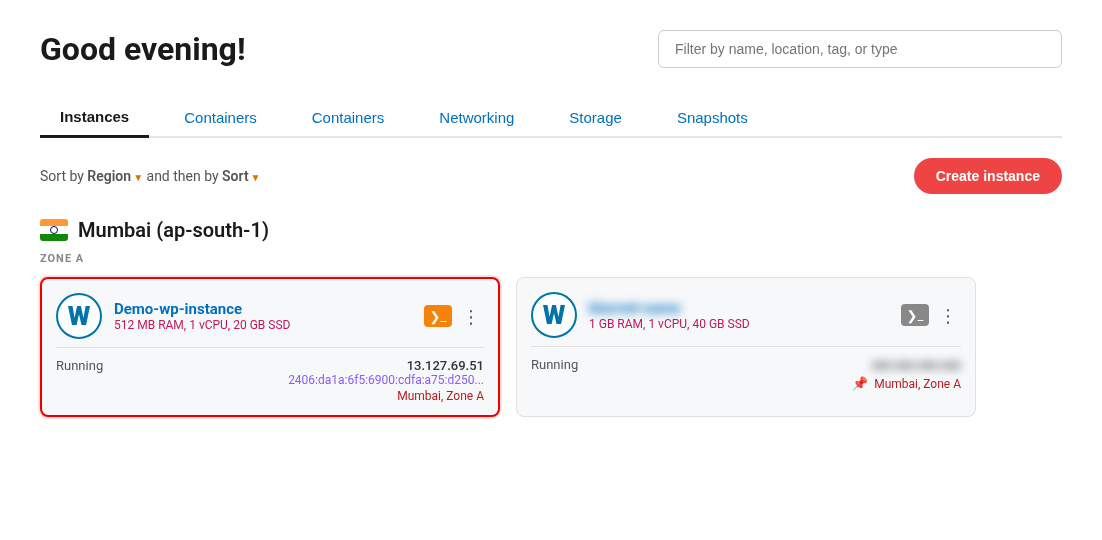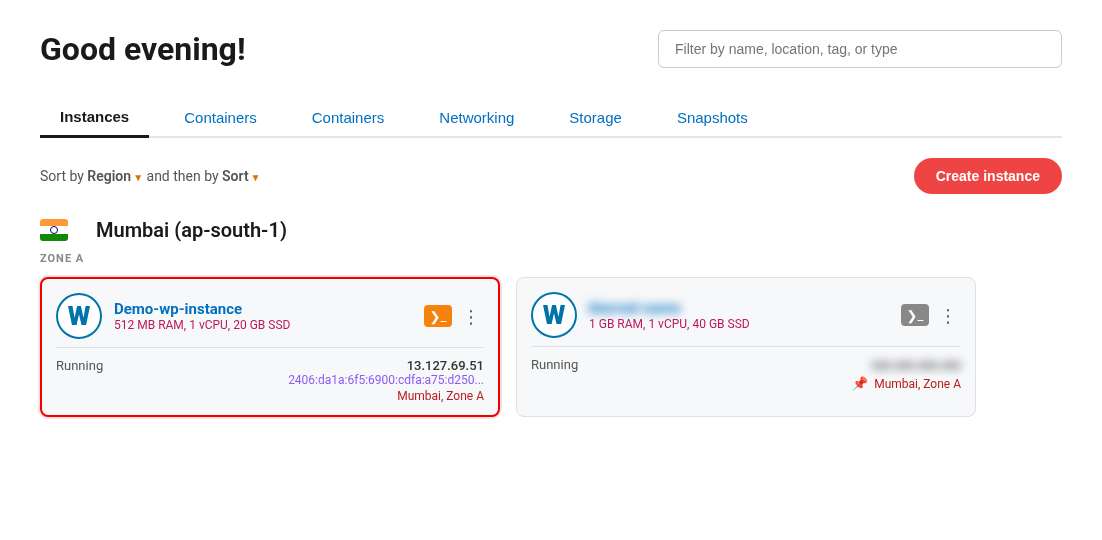--- a/index.html
+++ b/index.html
@@ -90,21 +90,21 @@
       padding: 10px 22px;
       font-size: 14px;
       font-weight: 600;
       cursor: pointer;
     }
 
     
     .region-header {
       display: flex;
       align-items: center;
-      gap: 28px;
+      gap: 10px;
       margin-bottom: 10px;
     }
     .region-flag {
       width: 28px;
       height: 22px;
       border-radius: 3px;
       overflow: hidden;
       display: flex;
       flex-direction: column;
     }

